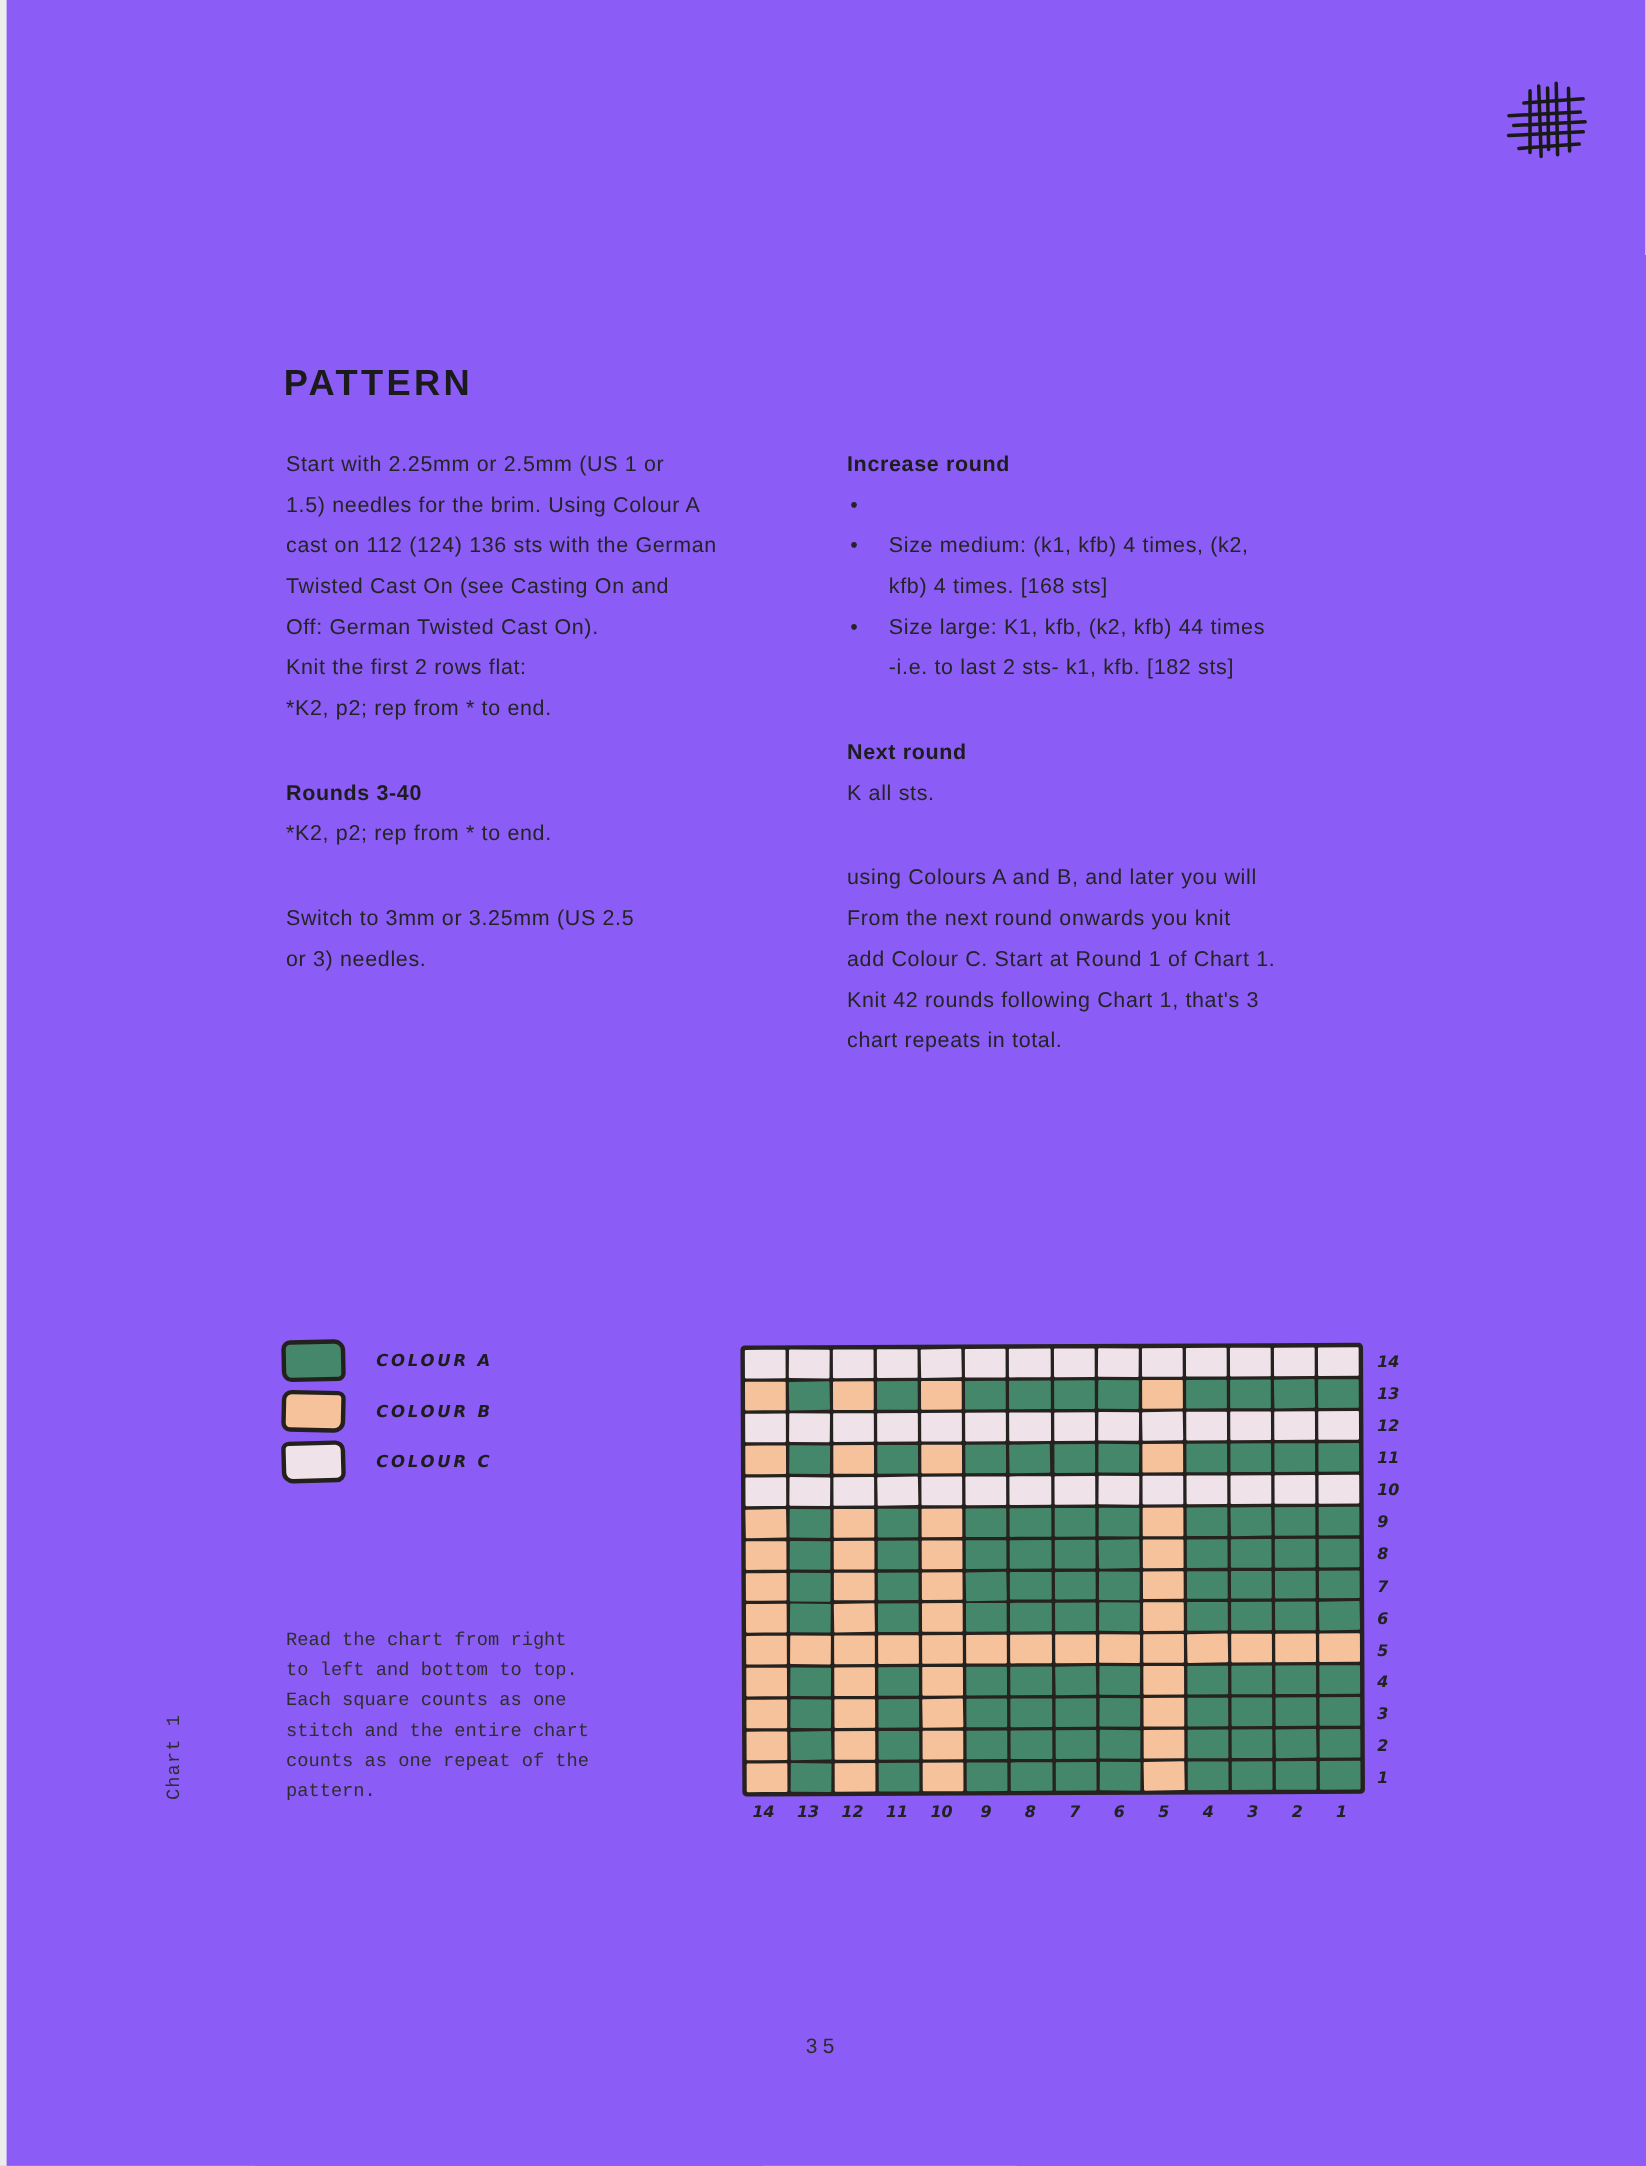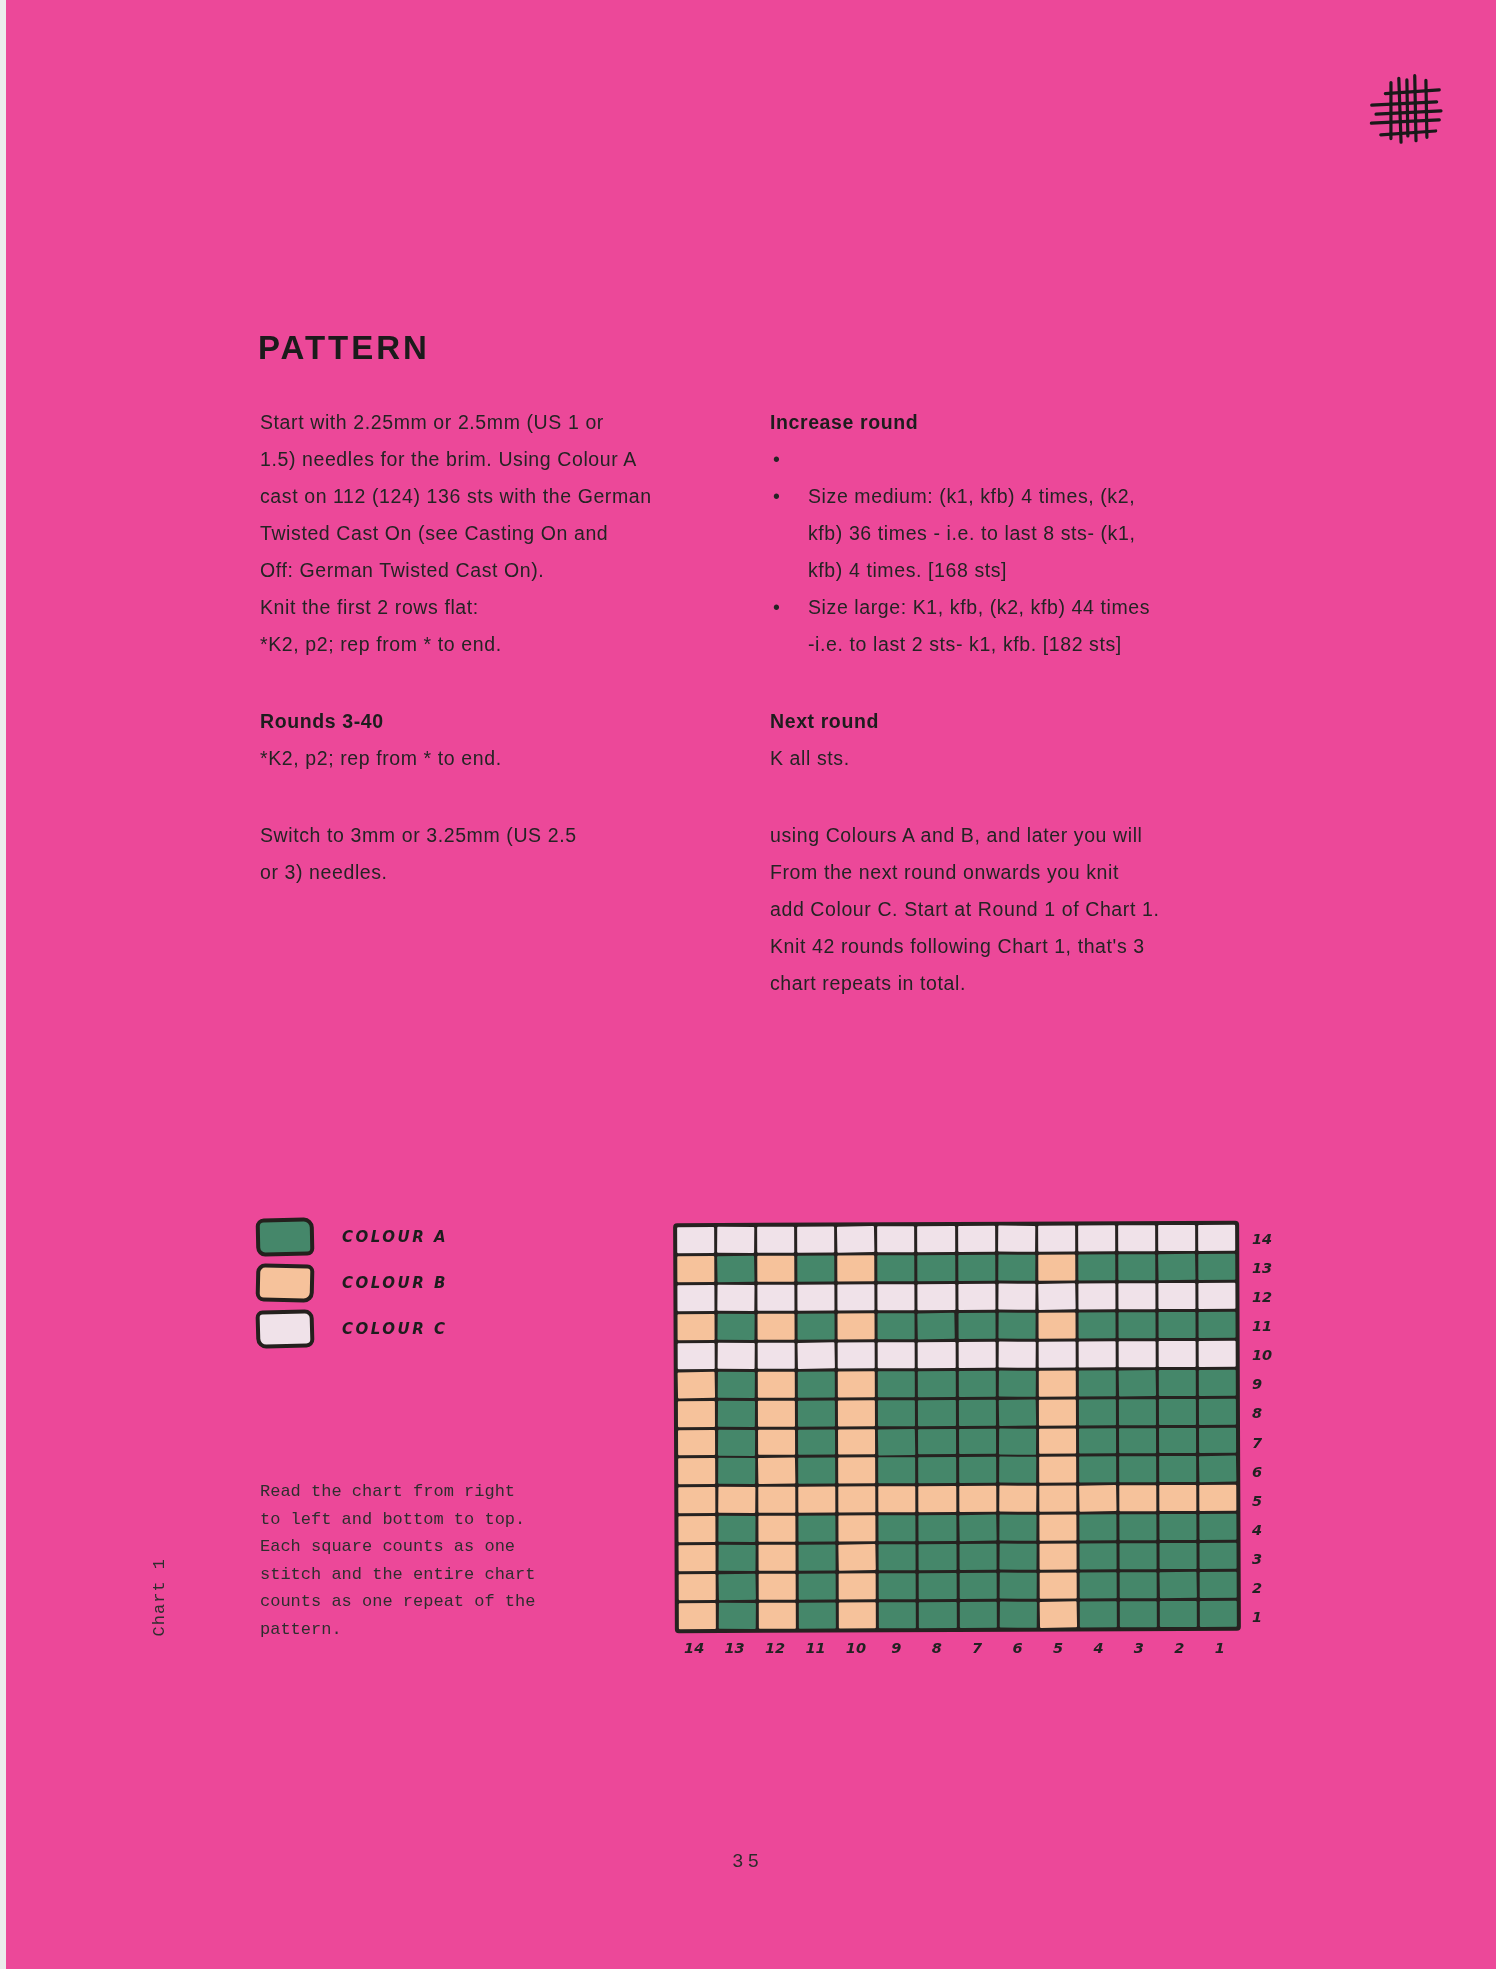--- a/index.html
+++ b/index.html
@@ -1,17 +1,17 @@
 <!DOCTYPE html>
 <html><head>
 <meta charset="utf-8">
 <style>
   html,body { margin:0; padding:0; background:#ffffff; }
   .page {
-    position:relative; width:1496px; height:1969px; background:#ec4899;
+    position:relative; width:1496px; height:1969px; background:#8b5cf6;
     overflow:hidden; font-family:"Liberation Sans", sans-serif; color:#242424;
   }
   .page-edge {
     position:absolute; left:0; top:0; width:6px; height:100%;
     background:#ececec;
   }
   .logo {
     position:absolute; left:1366px; top:72px; width:80px; height:80px;
   }
   .page-title {
@@ -125,21 +125,20 @@
   <div class="col-right body-text">
     <div class="run-head">Increase round</div>
     <ul id="increase-list" class="bullets">
         <li class="bullet-item">
           <span class="bullet-dot">•</span>
         </li>
         <li class="bullet-item">
           <span class="bullet-dot">•</span>
           <div>
             <div class="line">Size medium: (k1, kfb) 4 times, (k2,</div>
-            <div class="line">kfb) 36 times - i.e. to last 8 sts- (k1,</div>
             <div class="line">kfb) 4 times. [168 sts]</div>
           </div>
         </li>
         <li class="bullet-item">
           <span class="bullet-dot">•</span>
           <div>
             <div class="line">Size large: K1, kfb, (k2, kfb) 44 times</div>
             <div class="line">-i.e. to last 2 sts- k1, kfb. [182 sts]</div>
           </div>
         </li>

